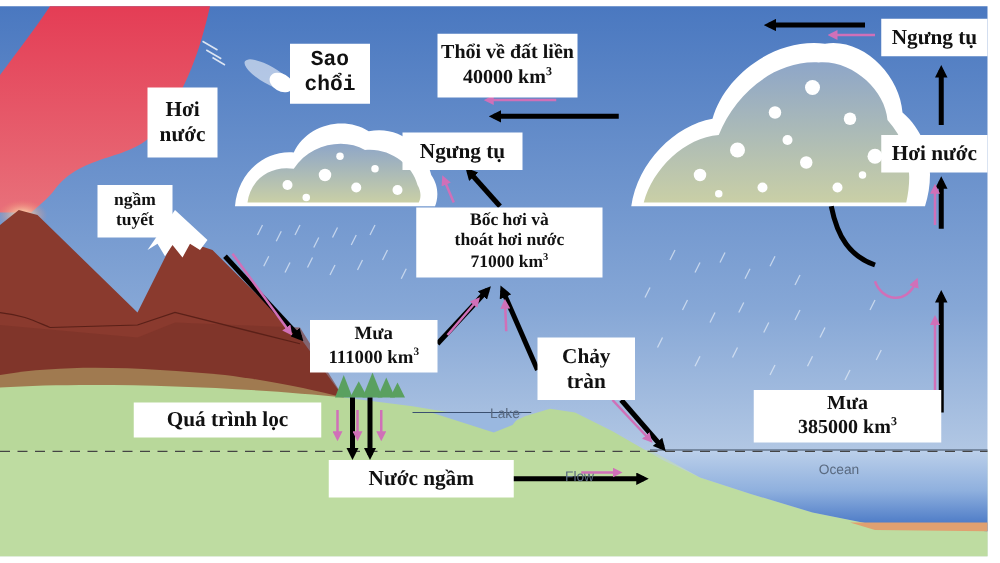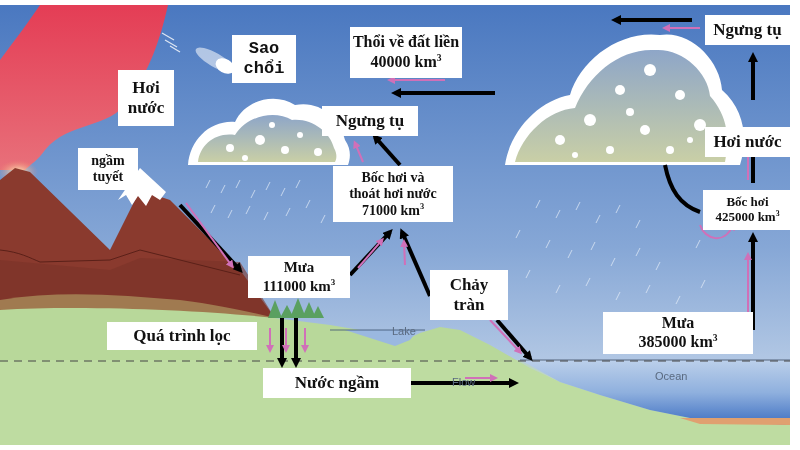--- a/index.html
+++ b/index.html
@@ -226,21 +226,21 @@
 
   <div class="label" style="left:350px;top:27px;width:112px;height:51px;font-size:16px;">
     <span>Thổi về đất liền</span>
     <span><span>40000 km</span><sup>3</sup></span>
   </div>
 
   <div class="label" style="left:322px;top:106px;width:96px;height:30px;font-size:17px;">
     <span>Ngưng tụ</span>
   </div>
 
-  <div class="label" style="left:333px;top:166px;width:120px;height:56px;font-size:14px;">
+  <div class="label" style="left:333px;top:166px;width:149px;height:56px;font-size:14px;">
     <span>Bốc hơi và</span>
     <span>thoát hơi nước</span>
     <span><span>71000 km</span><sup>3</sup></span>
   </div>
 
   <div class="label" style="left:248px;top:256px;width:102px;height:42px;font-size:15px;">
     <span>Mưa</span>
     <span><span>111000 km</span><sup>3</sup></span>
   </div>
 
@@ -254,26 +254,22 @@
   </div>
 
   <div class="label" style="left:247px;top:368px;width:148px;height:30px;font-size:17px;margin-left:16px;">
     <span>Nước ngầm</span>
   </div>
 
   <div class="label" style="left:705px;top:15px;width:85px;height:30px;font-size:17px;">
     <span>Ngưng tụ</span>
   </div>
 
-  <div class="label" style="left:705px;top:108px;width:85px;height:30px;font-size:17px;margin-top:19px;">
+  <div class="label" style="left:705px;top:108px;width:85px;height:30px;font-size:17px;">
     <span>Hơi nước</span>
   </div>
 
-  <div class="label" style="left:703px;top:190px;width:89px;height:40px;font-size:13px;">
-    <span>Bốc hơi</span>
-    <span><span>425000 km</span><sup>3</sup></span>
-  </div>
 
   <div class="label" style="left:603px;top:312px;width:150px;height:42px;font-size:16px;">
     <span>Mưa</span>
     <span><span>385000 km</span><sup>3</sup></span>
   </div>
 </div>
 
 </body></html>

